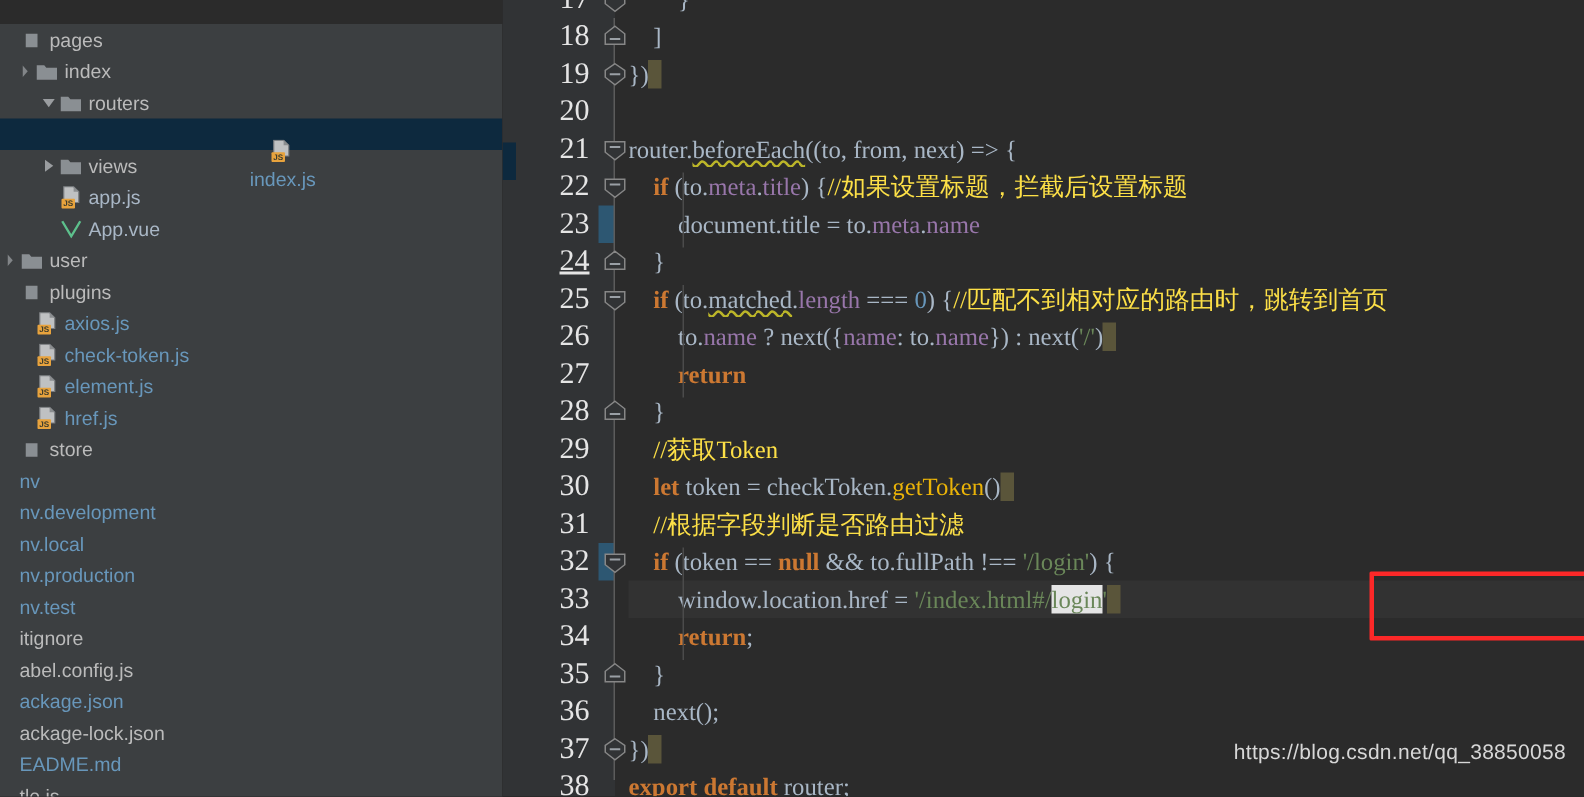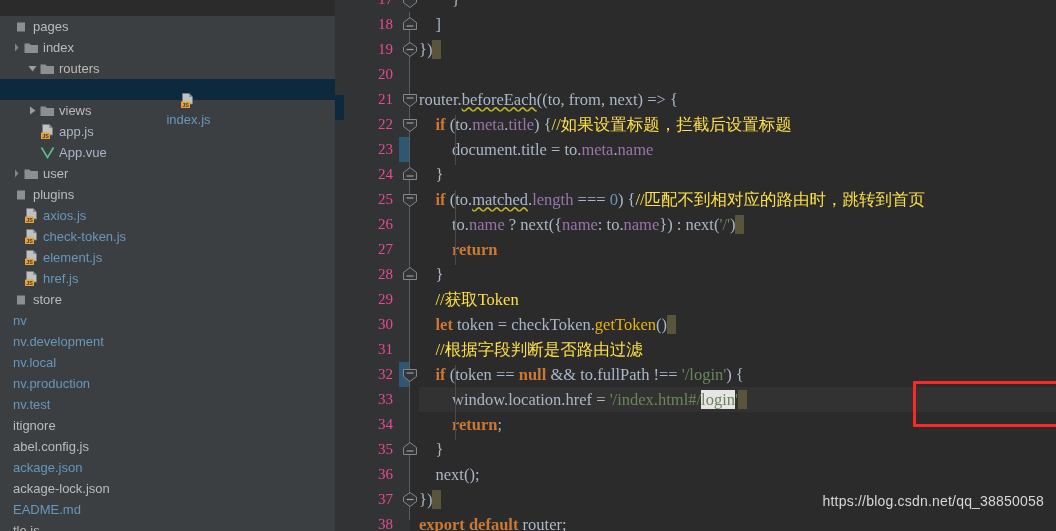--- a/index.html
+++ b/index.html
@@ -73,22 +73,22 @@
   #gutter {
     position: absolute; left: 9px; top: 0;
     width: 66px; height: 531px;
     background: #313335;
   }
   .ln {
     position: absolute;
     height: 25px;
     line-height: 25px;
     font-family: "Liberation Serif", serif;
-    font-size: 15px;
-    color: #ec4899;
+    font-size: 20px;
+    color: #e5e5e5;
     text-align: right;
     width: 40px;
     left: 9px;
   }
   .fold {
     position: absolute;
     left: 66px;
     width: 18px;
     height: 25px;
   }
@@ -255,21 +255,21 @@
         </div>
         <div class="tree-row" style="padding-left: 26px;">
           <span class="arrow"></span>
           <span class="ico">
             <svg width="15" height="13" viewBox="0 0 15 13">
               <path d="M1.5 1.5 L7.5 11.5 L13.5 1.5" fill="none" stroke="#5dc08c" stroke-width="1.6"></path>
             </svg>
           </span>
           <span class="label c-file">App.vue</span>
         </div>
-        <div class="tree-row" style="padding-left: 10px;">
+        <div class="tree-row" style="">
           <span class="arrow">
             <svg width="4" height="9" viewBox="0 0 4 9">
               <path d="M0 0.5 L0 8.5 L3.5 4.5 z" fill="#9a9da0" opacity="0.75"></path>
             </svg>
           </span>
           <span class="ico">
             <svg width="15" height="12" viewBox="0 0 15 12">
               <path d="M0.5 1.5 h5 l1.4 1.6 h7.1 v8 h-13.5 z" fill="#8a8f93"></path>
             </svg>
           </span>
@@ -409,21 +409,21 @@
       <div class="gutter-hl" style="top:137px;"></div>
       <div class="gutter-hl" style="top:362px;"></div>
       <div id="line-numbers">
           <div class="ln" style="top: -13px;">17</div>
           <div class="ln" style="top: 12px;">18</div>
           <div class="ln" style="top: 37px;">19</div>
           <div class="ln" style="top: 62px;">20</div>
           <div class="ln" style="top: 87px;">21</div>
           <div class="ln" style="top: 112px;">22</div>
           <div class="ln" style="top: 137px;">23</div>
-          <div class="ln" style="top: 162px;">24</div>
+          <div class="ln" style="top: 162px; text-decoration: underline;">24</div>
           <div class="ln" style="top: 187px;">25</div>
           <div class="ln" style="top: 212px;">26</div>
           <div class="ln" style="top: 237px;">27</div>
           <div class="ln" style="top: 262px;">28</div>
           <div class="ln" style="top: 287px;">29</div>
           <div class="ln" style="top: 312px;">30</div>
           <div class="ln" style="top: 337px;">31</div>
           <div class="ln" style="top: 362px;">32</div>
           <div class="ln" style="top: 387px;">33</div>
           <div class="ln" style="top: 412px;">34</div>

